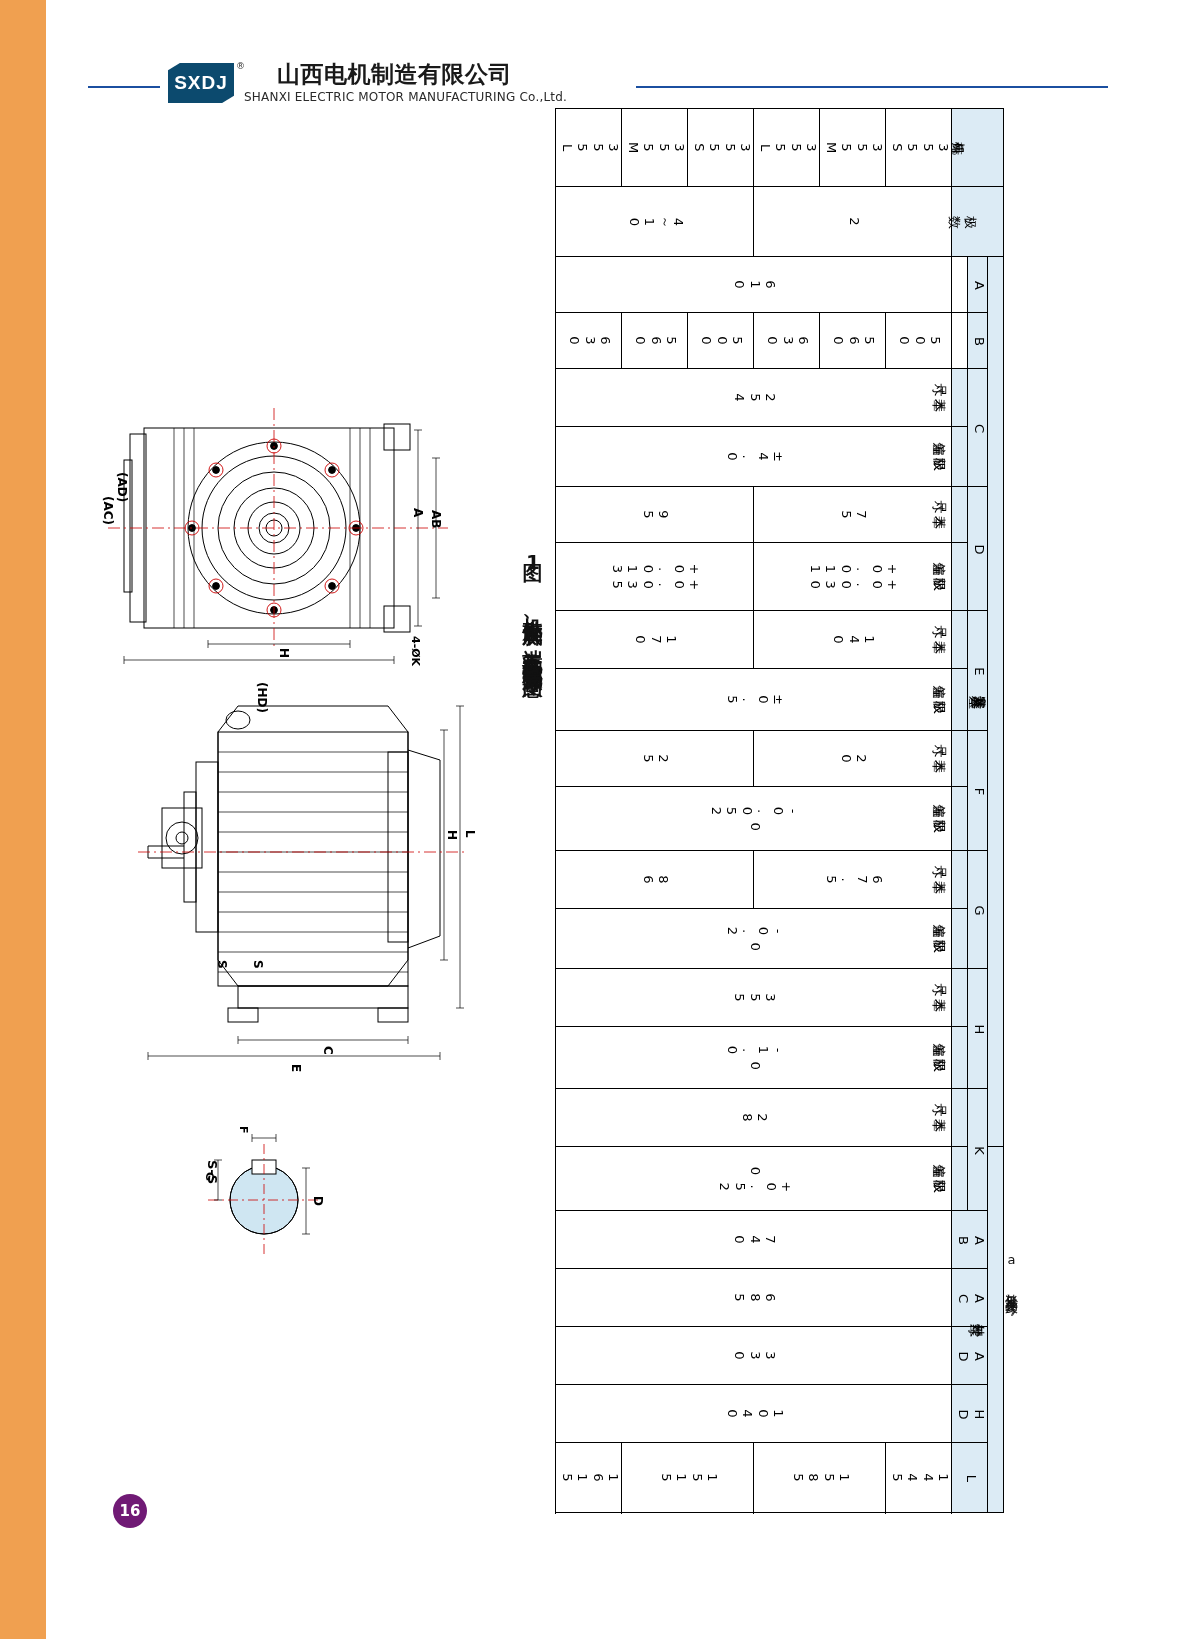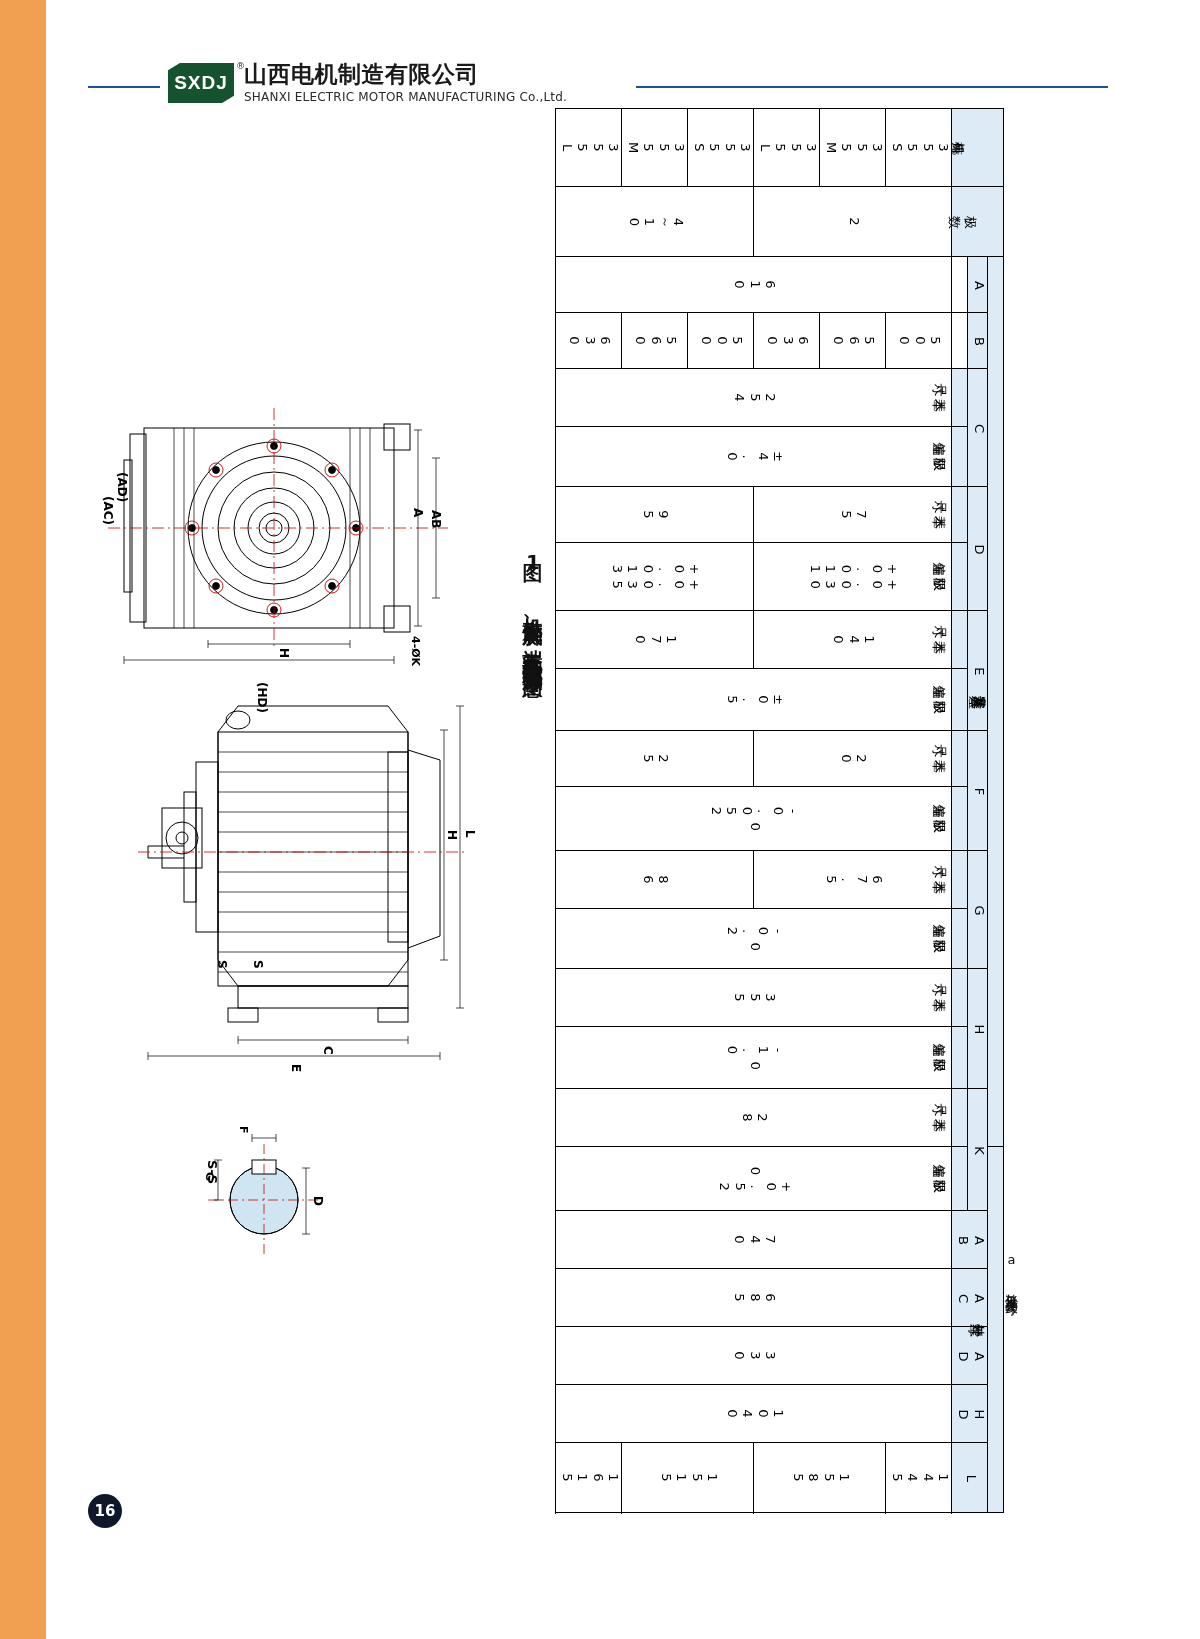--- a/index.html
+++ b/index.html
@@ -21,41 +21,42 @@
     border-top:2px solid #1b4fa0;
   }
   .logo-wrap{
     position:absolute;left:160px;top:52px;width:460px;height:62px;
     background:#fff;display:flex;align-items:center;gap:10px;padding:0 8px;
   }
   .logo-mark{
     width:66px;height:40px;position:relative;flex:0 0 auto;
   }
   .logo-mark .sx{
-    position:absolute;inset:0;background:#14532d;
+    position:absolute;inset:0;background:#0c4a6e;
     clip-path:polygon(0 18%,18% 0,100% 0,100% 82%,82% 100%,0 100%);
     display:flex;align-items:center;justify-content:center;
   }
   .logo-mark .sx span{
     color:#fff;font-weight:bold;font-size:19px;letter-spacing:1px;
     font-family:"Liberation Sans",sans-serif;
   }
   .logo-reg{
     position:absolute;right:-11px;top:-2px;font-size:9px;color:#333;
   }
   .logo-text-cn{
     font-size:23px;color:#1a1a1a;font-weight:bold;letter-spacing:0.5px;
     line-height:1.1;
+    margin-left:33px;
   }
   .logo-text-en{
     font-size:12px;color:#2a2a2a;letter-spacing:0.2px;margin-top:3px;
   }
   .page-num{
-    position:absolute;left:88px;top:1494px;width:34px;height:34px;
-    border-radius:50%;background:#0f172a;color:#fff;
+    position:absolute;left:113px;top:1494px;width:34px;height:34px;
+    border-radius:50%;background:#701a75;color:#fff;
     display:flex;align-items:center;justify-content:center;
     font-size:15px;font-weight:bold;
   }
 
   
   .vcap{
     position:absolute;
     writing-mode:vertical-rl;
     text-orientation:upright;
     font-size:20px;color:#111;letter-spacing:2px;

